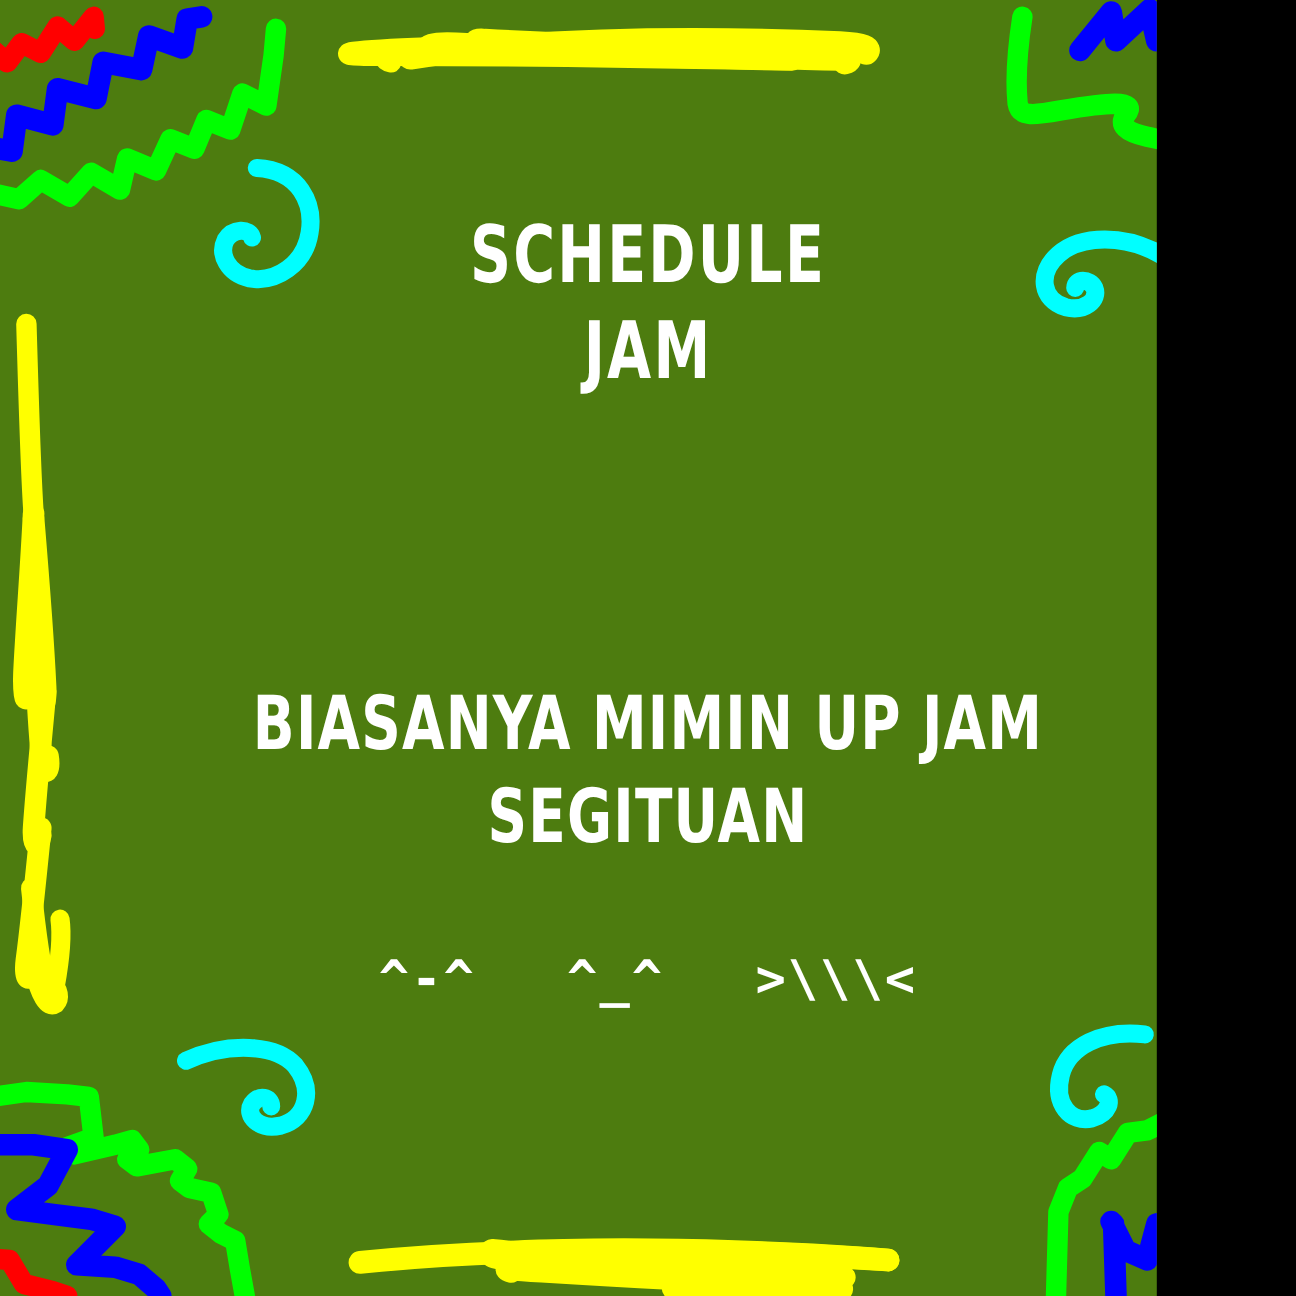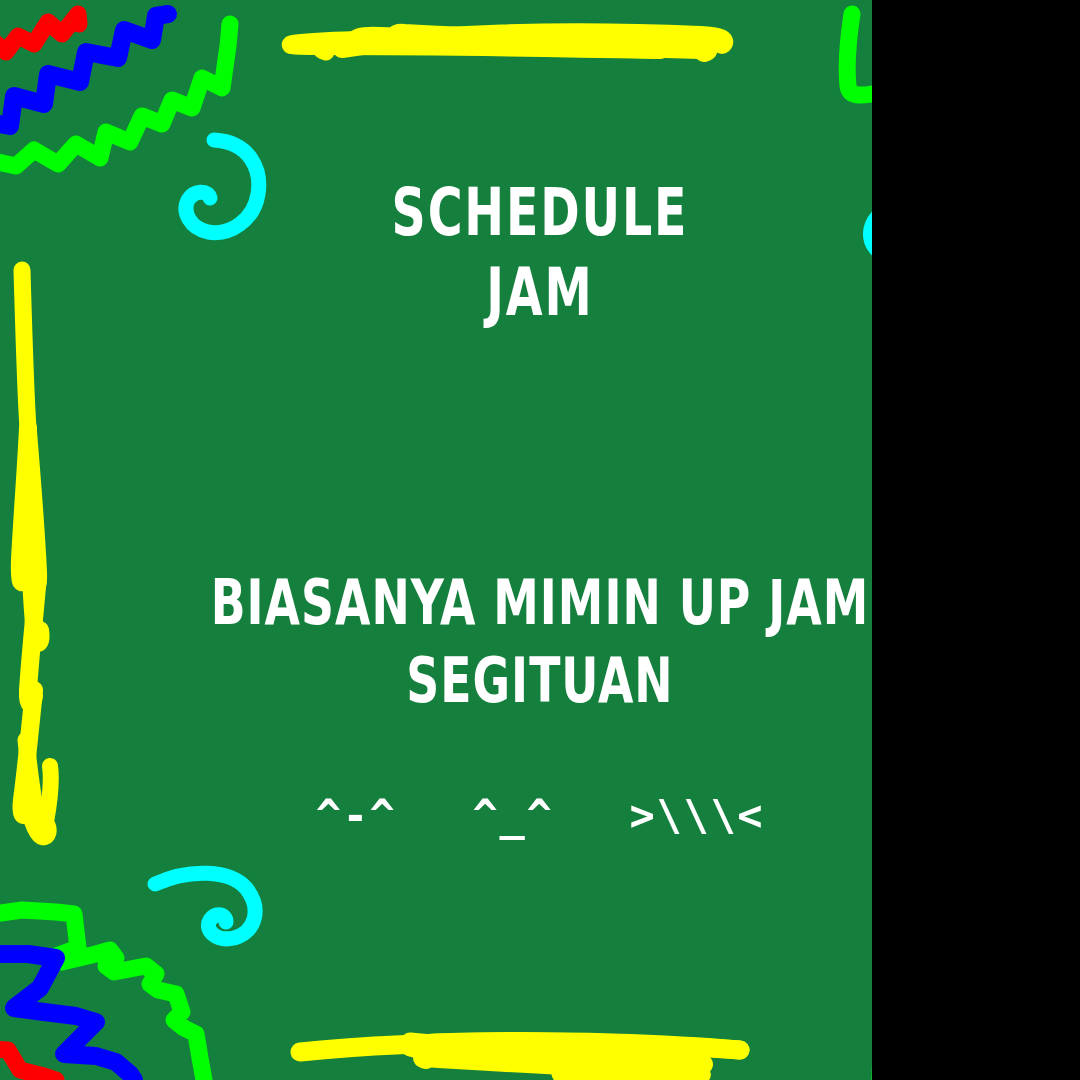--- a/index.html
+++ b/index.html
@@ -2,23 +2,23 @@
 <html><head>
 <meta charset="utf-8">
 <style>
   html, body {
     margin: 0;
     padding: 0;
     background: #000000;
   }
   #canvas {
     position: relative;
-    width: 872px;
+    width: 964px;
     height: 1080px;
-    background: #15803d;
+    background: #4d7c0f;
     overflow: hidden;
     font-family: "Liberation Sans", sans-serif;
   }
   #doodles {
     position: absolute;
     left: 0;
     top: 0;
     width: 1080px;
     height: 1080px;
     pointer-events: none;

